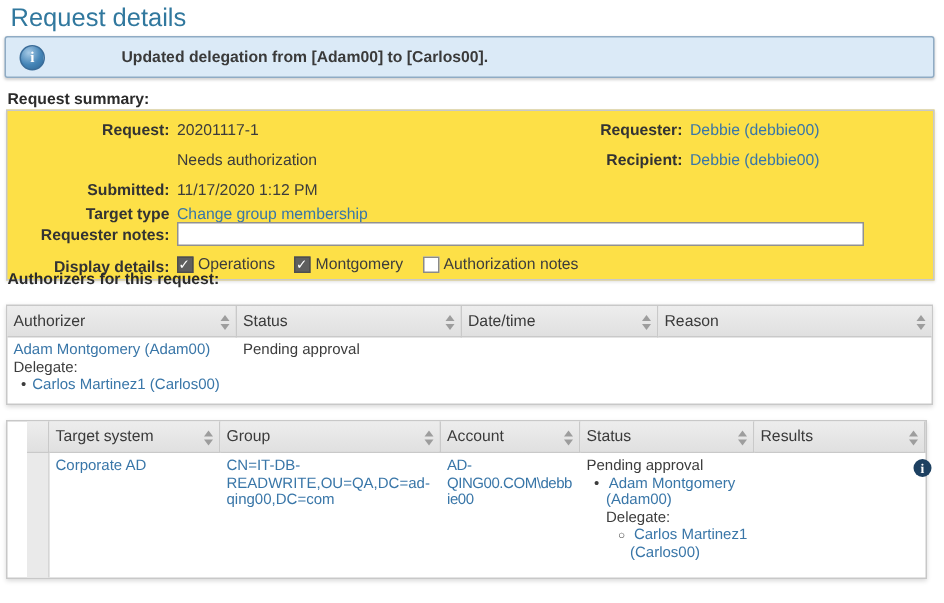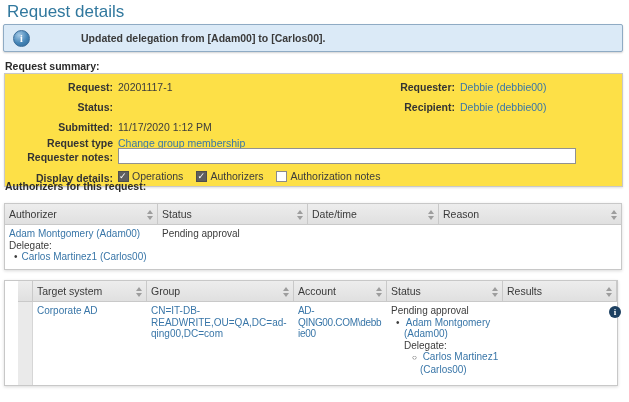--- a/index.html
+++ b/index.html
@@ -103,43 +103,43 @@
 <div id="banner" class="abs">
   <span class="info-blue"></span>
   <span id="banner-text">Updated delegation from [Adam00] to [Carlos00].</span>
 </div>
 
 <div id="summary-legend" class="abs legend">Request summary:</div>
 
 <div id="summary-panel" class="abs">
   <span class="flbl" style="top:7px;">Request:</span>
   <span class="fval" style="top:7px;">20201117-1</span>
-  <span class="flbl" style="top:27px;">Status:</span>
+  <span class="fval" style="top:27px;">Needs authorization</span>
   <span class="flbl" style="top:47px;">Submitted:</span>
   <span class="fval" style="top:47px;">11/17/2020 1:12 PM</span>
-  <span class="flbl" style="top:63px;">Request type</span>
+  <span class="flbl" style="top:63px;">Target type</span>
   <a class="fval" style="top:63px;">Change group membership</a>
 
   <span class="flbl-r" style="top:7px;">Requester:</span>
   <a class="fval-r" style="top:7px;">Debbie (debbie00)</a>
   <span class="flbl-r" style="top:27px;">Recipient:</span>
   <a class="fval-r" style="top:27px;">Debbie (debbie00)</a>
 
   <span class="flbl" style="top:77px;">Requester notes:</span>
   <input id="requester-notes-input" type="text" value="" style="">
 
   <span class="flbl" style="top:98px;">Display details:</span>
   <div id="display-options">
     <label class="cb-item">
       <span class="cb checked"></span>
       <span>Operations</span>
     </label>
     <label class="cb-item">
       <span class="cb checked"></span>
-      <span>Authorizers</span>
+      <span>Montgomery</span>
     </label>
     <label class="cb-item">
       <span class="cb"></span>
       <span>Authorization notes</span>
     </label>
   </div>
 </div>
 
 <div id="authorizers-legend" class="abs legend">Authorizers for this request:</div>
 

